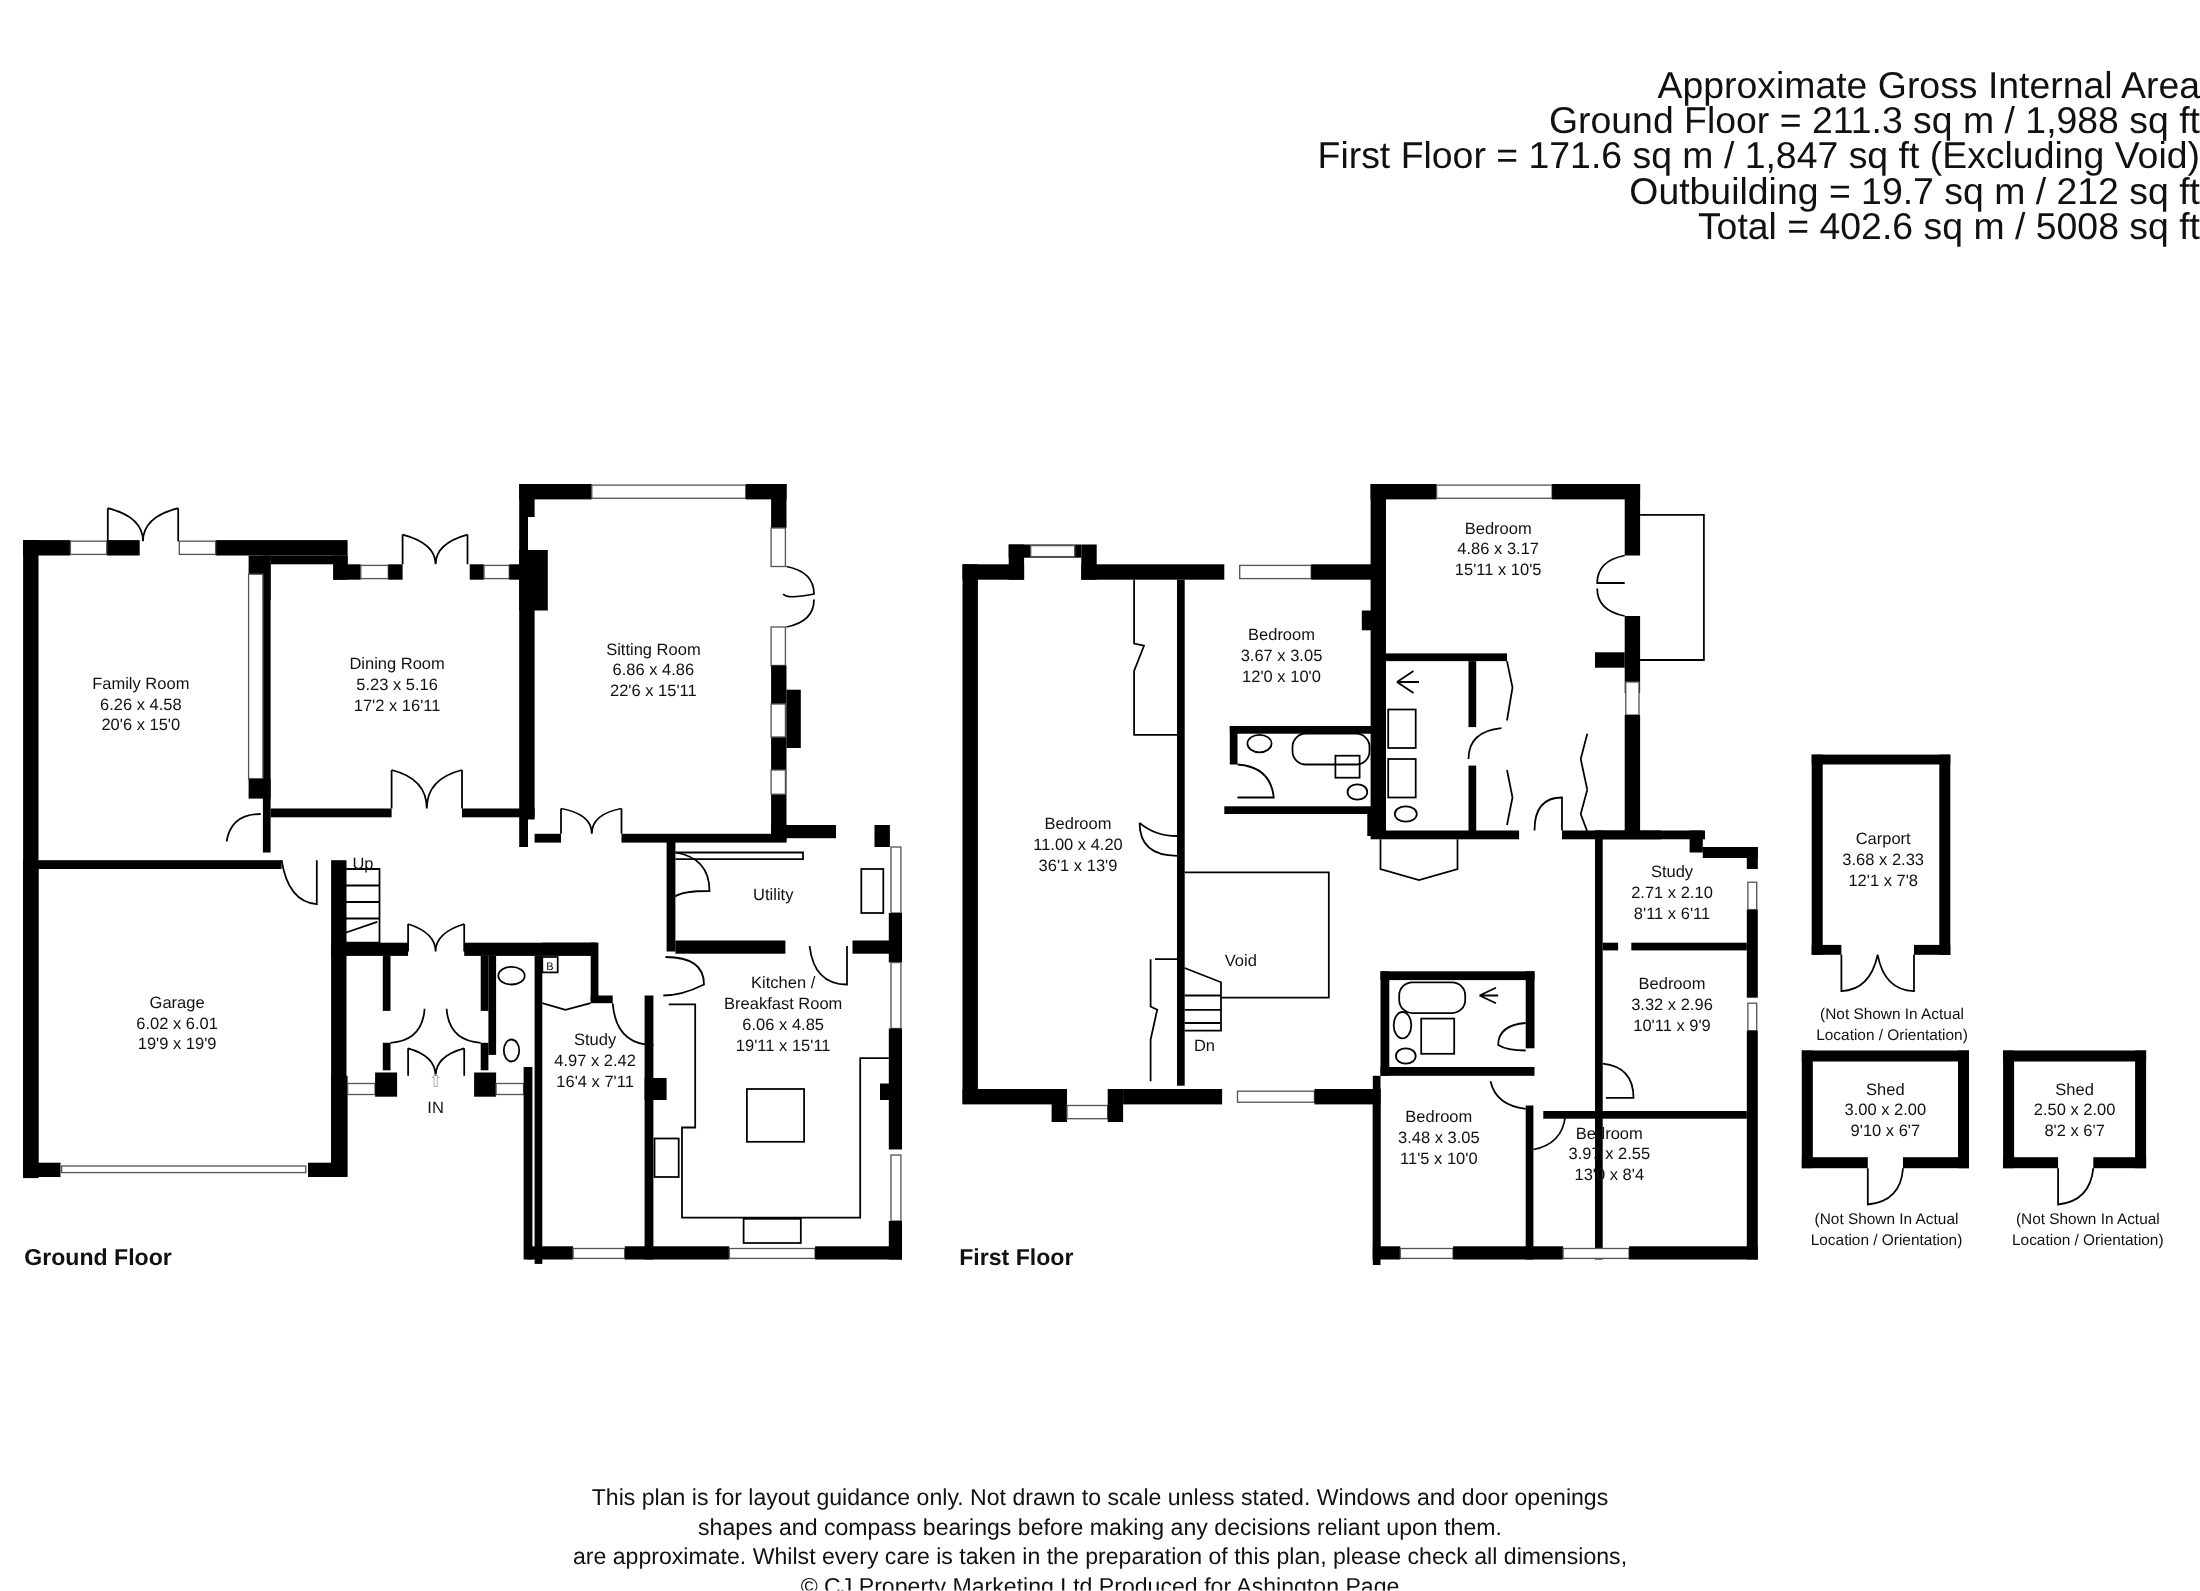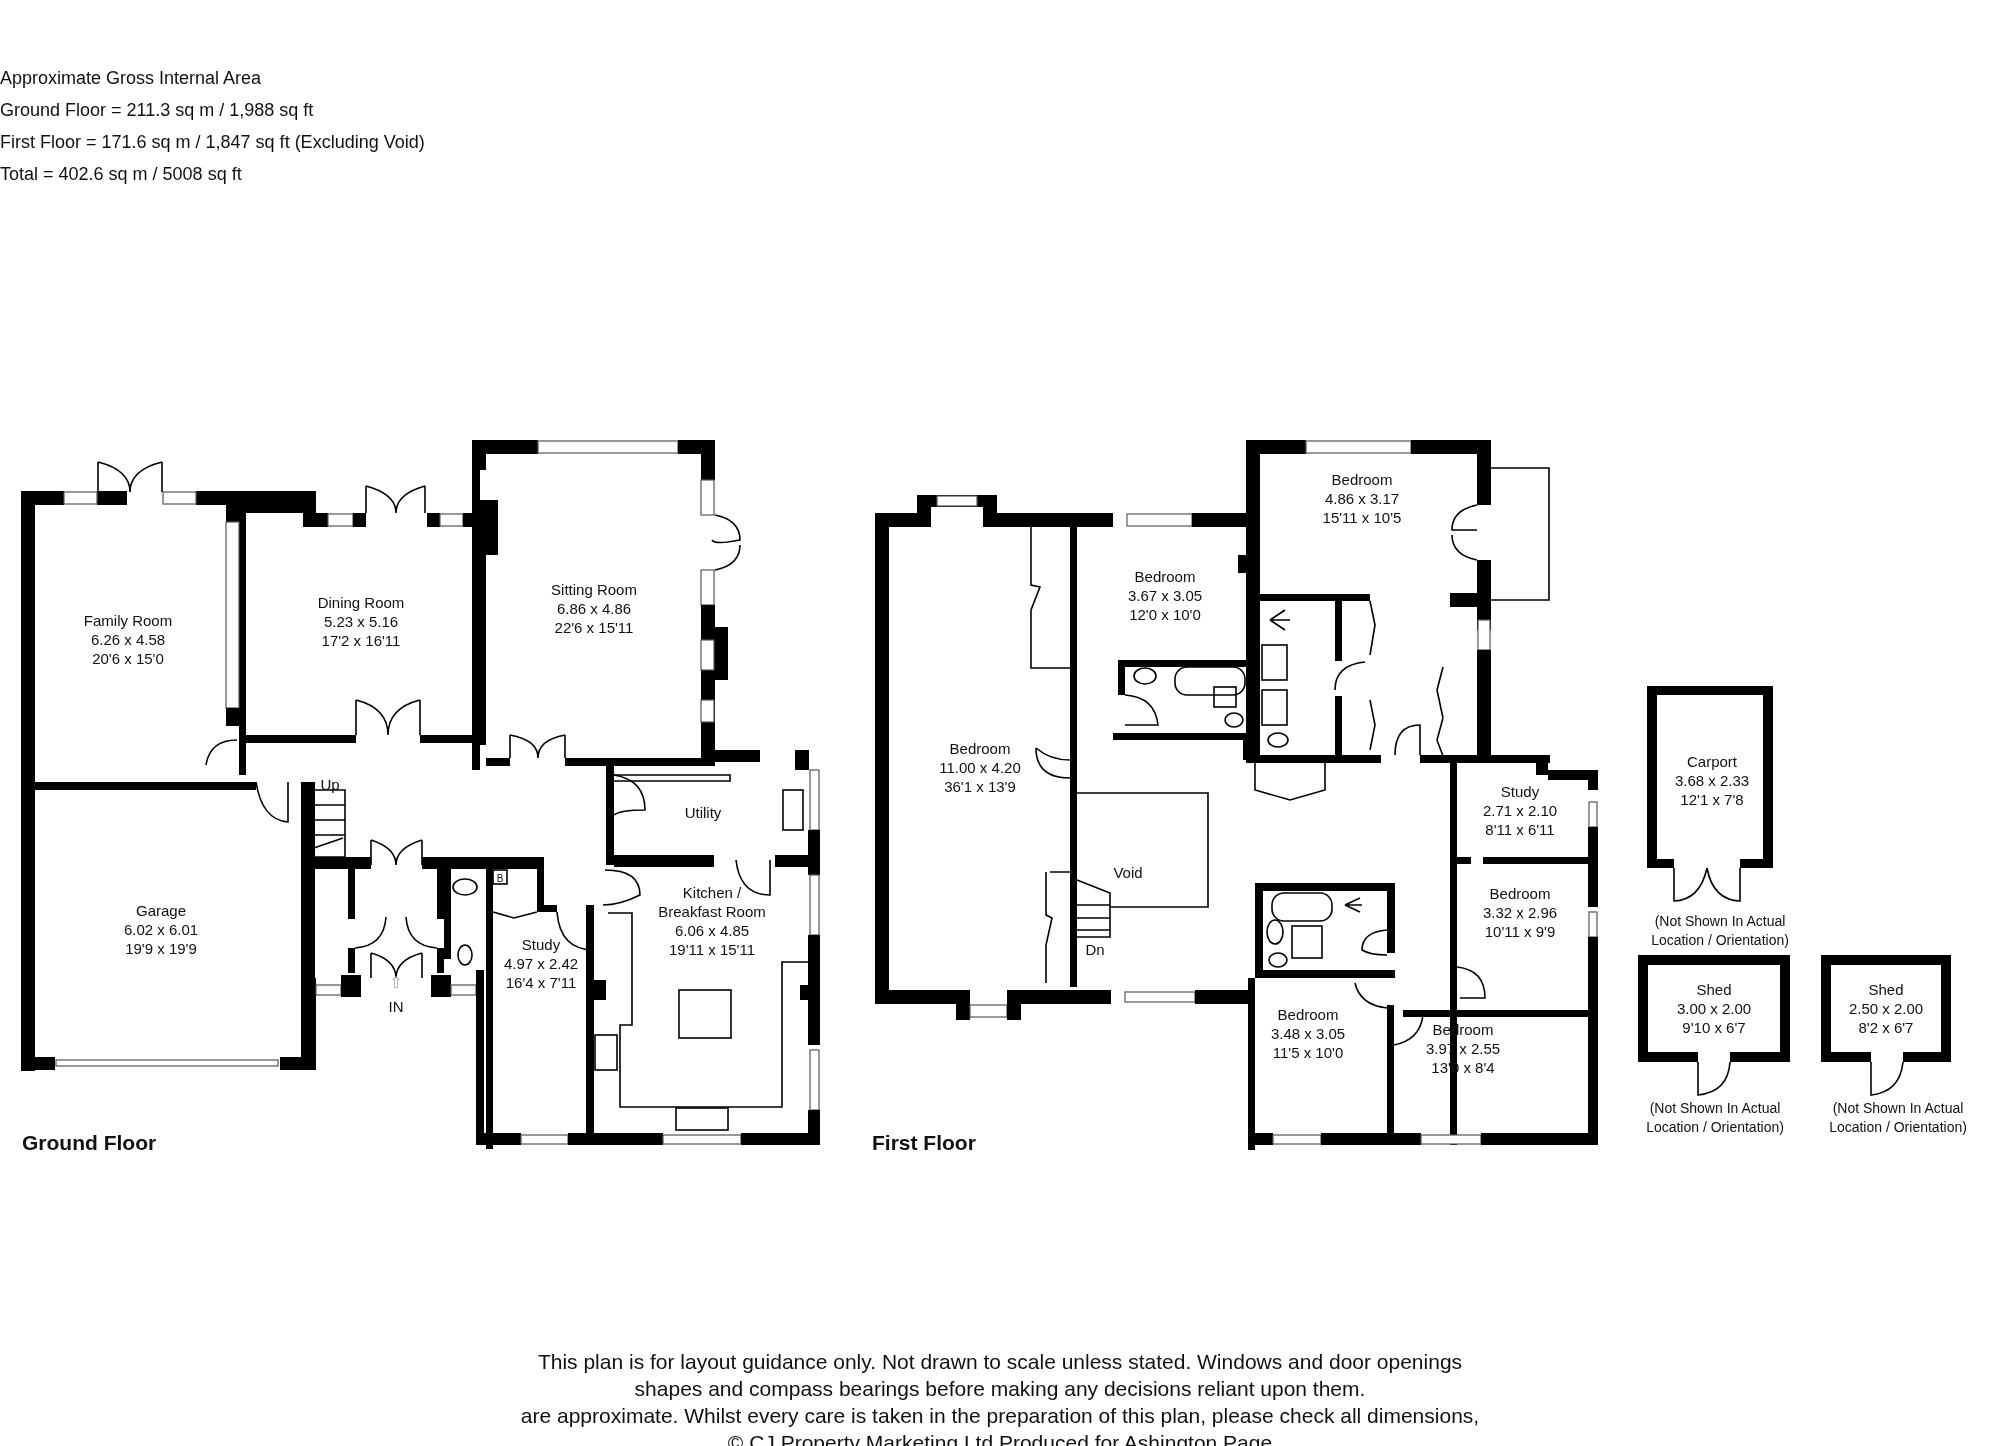--- a/index.html
+++ b/index.html
@@ -1,35 +1,36 @@
 <!DOCTYPE html>
 <html><head>
 <meta charset="utf-8">
 <style>
   html,body{margin:0;padding:0;background:#ffffff;}
   body{width:2000px;height:1446px;position:relative;overflow:hidden;font-family:"Liberation Sans",sans-serif;color:#111;}
-  #header{position:absolute;left:0;top:62px;width:2000px;text-align:left;font-size:18px;line-height:32px;}
+  #header{position:absolute;left:0;top:62px;width:2000px;text-align:right;font-size:34px;line-height:32px;}
   #header div{white-space:nowrap;}
   svg#plan{position:absolute;left:0;top:0;}
   .wall{fill:#000;}
   .thin{fill:none;stroke:#000;stroke-width:1.6;}
   .win{fill:#fff;stroke:#555;stroke-width:1.2;}
   .lbl{font-family:"Liberation Sans",sans-serif;font-size:15px;text-anchor:middle;fill:#111;}
   .floor-title{font-family:"Liberation Sans",sans-serif;font-size:21px;font-weight:bold;fill:#111;}
   .note{font-family:"Liberation Sans",sans-serif;font-size:14px;text-anchor:middle;fill:#111;}
   #footer{position:absolute;left:0;top:1348px;width:2000px;text-align:center;font-size:21px;line-height:27px;}
   #footer div{white-space:nowrap;}
 </style>
 </head>
 <body>
 
 <div id="header">
   <div>Approximate Gross Internal Area</div>
   <div>Ground Floor = 211.3 sq m / 1,988 sq ft</div>
   <div>First Floor = 171.6 sq m / 1,847 sq ft (Excluding Void)</div>
+  <div>Outbuilding = 19.7 sq m / 212 sq ft</div>
   <div>Total = 402.6 sq m / 5008 sq ft</div>
 </div>
 
 <svg id="plan" width="2000" height="1446" viewBox="0 0 2000 1446">
 
   <g>
 
     <rect class="wall" x="21" y="491" width="14" height="580"></rect>
     <rect class="wall" x="21" y="491" width="43" height="14"></rect>
     <rect class="wall" x="97" y="491" width="30" height="14"></rect>

